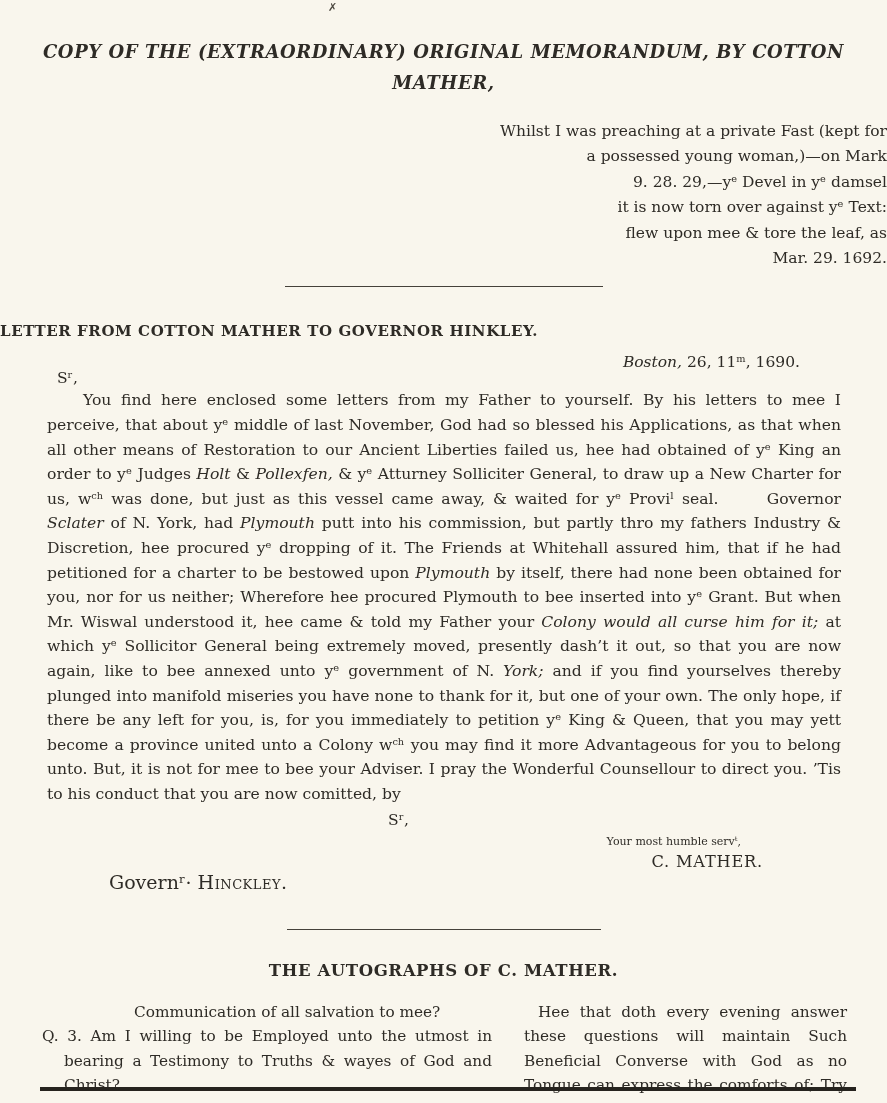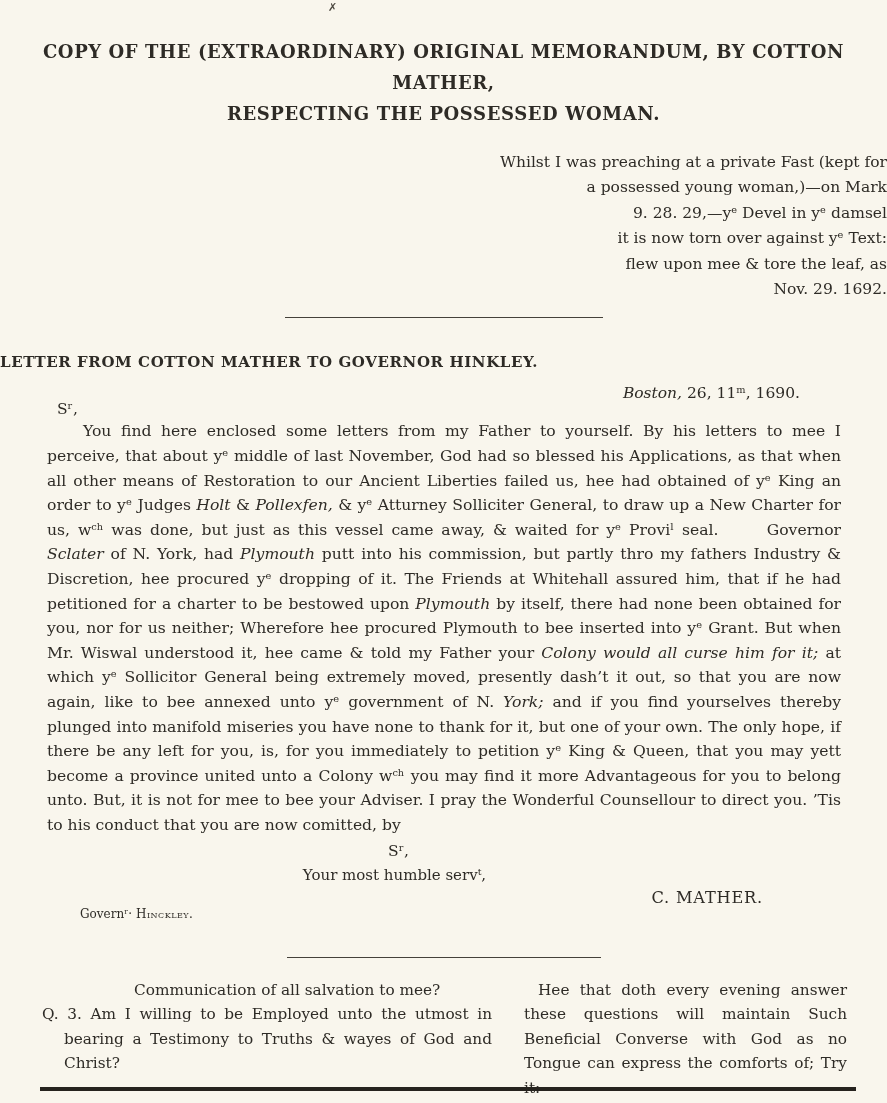--- a/index.html
+++ b/index.html
@@ -20,20 +20,21 @@
     font-size: 11px;
     color: #4a463e;
   }
   .doc-title {
     margin: 36px 28px 0 28px;
     text-align: center;
     font-weight: bold;
     font-size: 18px;
     letter-spacing: 0.6px;
     line-height: 31px;
+    font-style: italic;
   }
   .memo-block {
     margin-top: 21px;
     text-align: right;
     font-size: 15.5px;
     line-height: 25.4px;
   }
   .rule {
     width: 318px;
     margin: 15px auto 0 auto;
@@ -67,33 +68,33 @@
   .letter-body i { font-style: italic; }
   .gap { display: inline-block; width: 3.1em; }
   .closing-sr {
     margin-top: 4px;
     text-align: center;
     font-size: 15.5px;
     transform: translateX(-45px);
   }
   .compliment {
     margin: 6px 146px 0 0;
-    text-align: center;
-    font-size: 15px;
+    text-align: right;
+    font-size: 11px;
     padding-left: 48px;
   }
   .signature {
     margin: 4px 124px 12px 0;
     text-align: right;
     font-size: 16.2px;
     letter-spacing: 0.8px;
   }
   .addressee {
-    margin: -12px 0 0 80px;
-    font-size: 12px;
+    margin: -12px 0 0 109px;
+    font-size: 19px;
   }
   .addressee .sc { font-variant: small-caps; letter-spacing: 0.5px; }
   .autographs-heading {
     margin-top: 31px;
     text-align: center;
     font-weight: bold;
     font-size: 16.5px;
     letter-spacing: 0.6px;
   }
   .columns {
@@ -123,30 +124,29 @@
 </style>
 </head>
 <body>
 
 <div class="page">
 
   <div class="printer-mark">✗</div>
 
   <div class="doc-title">
     <div>COPY OF THE (EXTRAORDINARY) ORIGINAL MEMORANDUM, BY COTTON MATHER,</div>
-    <div>RESPECTING THE POSSESSED WOMAN.</div>
   </div>
 
   <div class="memo-block">
     <div>Whilst I was preaching at a private Fast (kept for</div>
     <div>a possessed young woman,)—on Mark</div>
     <div>9. 28. 29,—yᵉ Devel in yᵉ damsel</div>
     <div>it is now torn over against yᵉ Text:</div>
     <div>flew upon mee &amp; tore the leaf, as</div>
-    <div>Nov. 29. 1692.</div>
+    <div>Mar. 29. 1692.</div>
   </div>
 
   <hr class="rule">
 
   <div class="letter-heading">LETTER FROM COTTON MATHER TO GOVERNOR HINKLEY.</div>
 
   <div class="dateline"><i>Boston,</i><span> 26, 11ᵐ, 1690.</span></div>
 
   <div class="salutation">Sʳ,</div>
 
@@ -155,20 +155,21 @@
   <div class="closing-sr">Sʳ,</div>
 
   <div class="compliment">Your most humble servᵗ,</div>
 
   <div class="signature">C. MATHER.</div>
 
   <div class="addressee"><span>Governʳ· </span><span class="sc">Hinckley.</span></div>
 
   <hr class="rule rule-2">
 
+  <div class="autographs-heading">THE AUTOGRAPHS OF C. MATHER.</div>
 
   <div class="columns">
     <div class="col-left">
       <div class="lead-line">Communication of all salvation to mee?</div>
       <div class="q-item">Q. 3.  Am I willing to be Employed unto the utmost in bearing a Testimony to Truths &amp; wayes of God and Christ?</div>
 
     </div>
     <div class="col-right">
       <p>Hee that doth every evening answer these questions will maintain Such Beneficial Converse with God as no Tongue can express the comforts of; Try it:—</p>
     </div>

